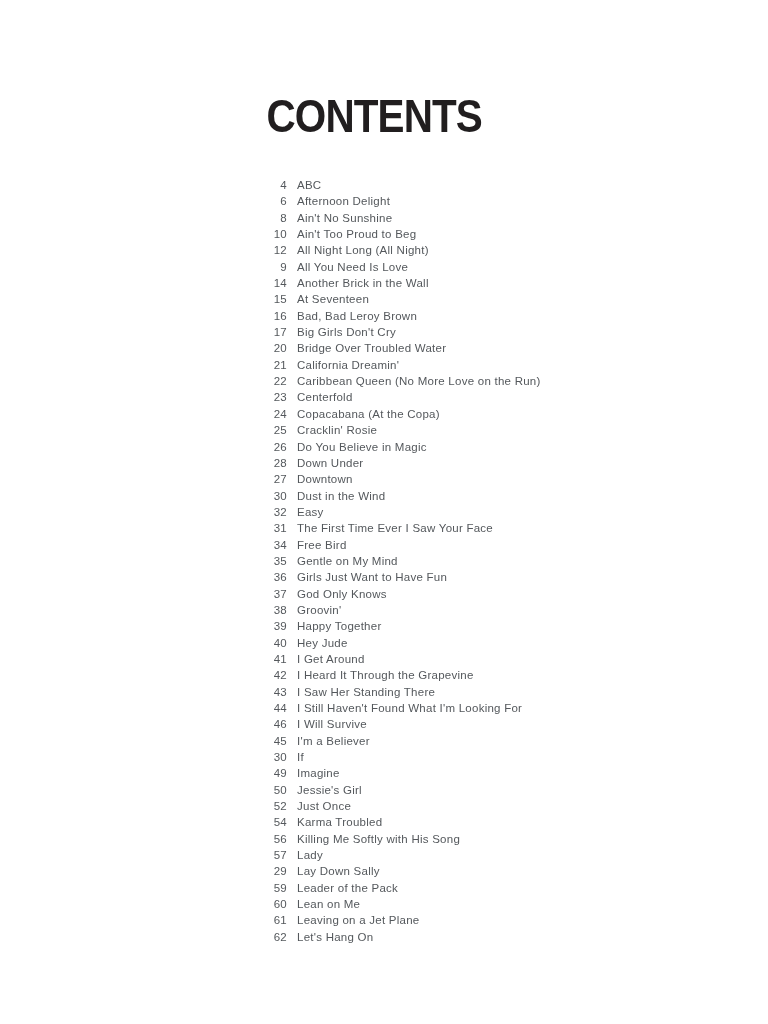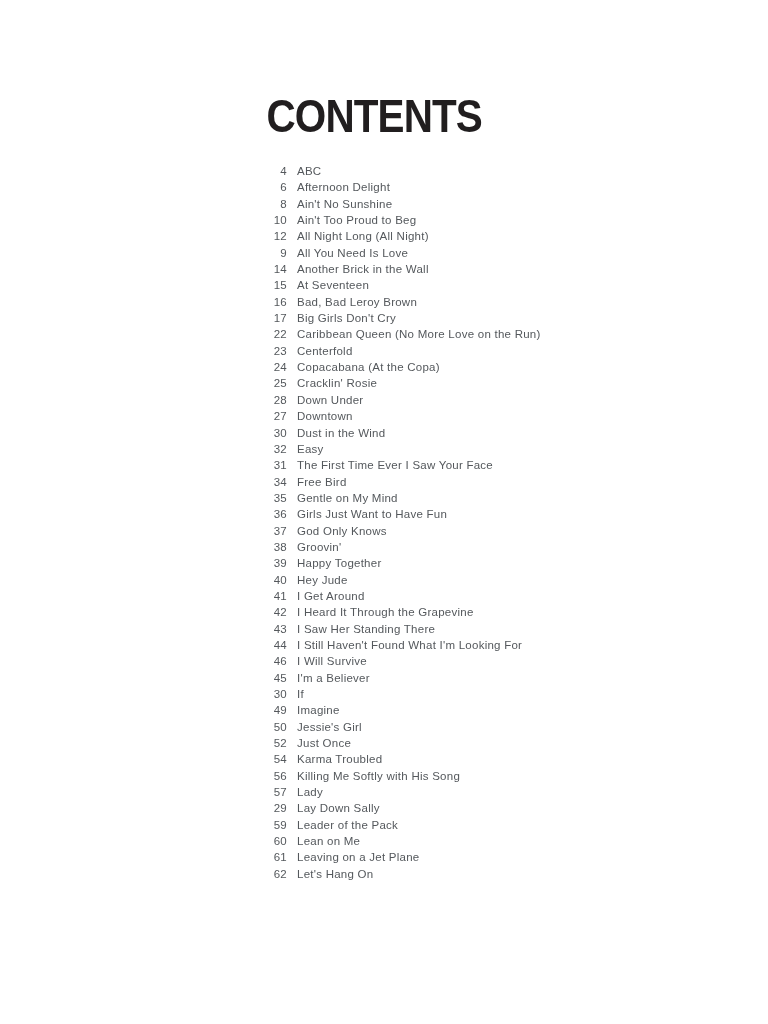--- a/index.html
+++ b/index.html
@@ -48,20 +48,21 @@
   }
   .toc-num {
     display: inline-block;
     width: 28px;
     text-align: right;
     flex: 0 0 auto;
   }
   .toc-title {
     margin-left: 10px;
     white-space: nowrap;
+    margin-top: 14px;
   }
 </style>
 </head>
 <body>
 
 <div class="page">
 
   <div class="title-wrap">
     <div class="title">CONTENTS</div>
   </div>
@@ -112,21 +113,29 @@
         <span class="toc-num">16</span>
         <span class="toc-title">Bad, Bad Leroy Brown</span>
       </div>
 
       <div class="toc-row">
         <span class="toc-num">17</span>
         <span class="toc-title">Big Girls Don't Cry</span>
       </div>
 
 
-
+      <div class="toc-row">
+        <span class="toc-num">20</span>
+        <span class="toc-title">Bridge Over Troubled Water</span>
+      </div>
+
+      <div class="toc-row">
+        <span class="toc-num">21</span>
+        <span class="toc-title">California Dreamin'</span>
+      </div>
 
       <div class="toc-row">
         <span class="toc-num">22</span>
         <span class="toc-title">Caribbean Queen (No More Love on the Run)</span>
       </div>
 
       <div class="toc-row">
         <span class="toc-num">23</span>
         <span class="toc-title">Centerfold</span>
       </div>
@@ -134,20 +143,24 @@
       <div class="toc-row">
         <span class="toc-num">24</span>
         <span class="toc-title">Copacabana (At the Copa)</span>
       </div>
 
       <div class="toc-row">
         <span class="toc-num">25</span>
         <span class="toc-title">Cracklin' Rosie</span>
       </div>
 
+      <div class="toc-row">
+        <span class="toc-num">26</span>
+        <span class="toc-title">Do You Believe in Magic</span>
+      </div>
 
       <div class="toc-row">
         <span class="toc-num">28</span>
         <span class="toc-title">Down Under</span>
       </div>
 
       <div class="toc-row">
         <span class="toc-num">27</span>
         <span class="toc-title">Downtown</span>
       </div>

